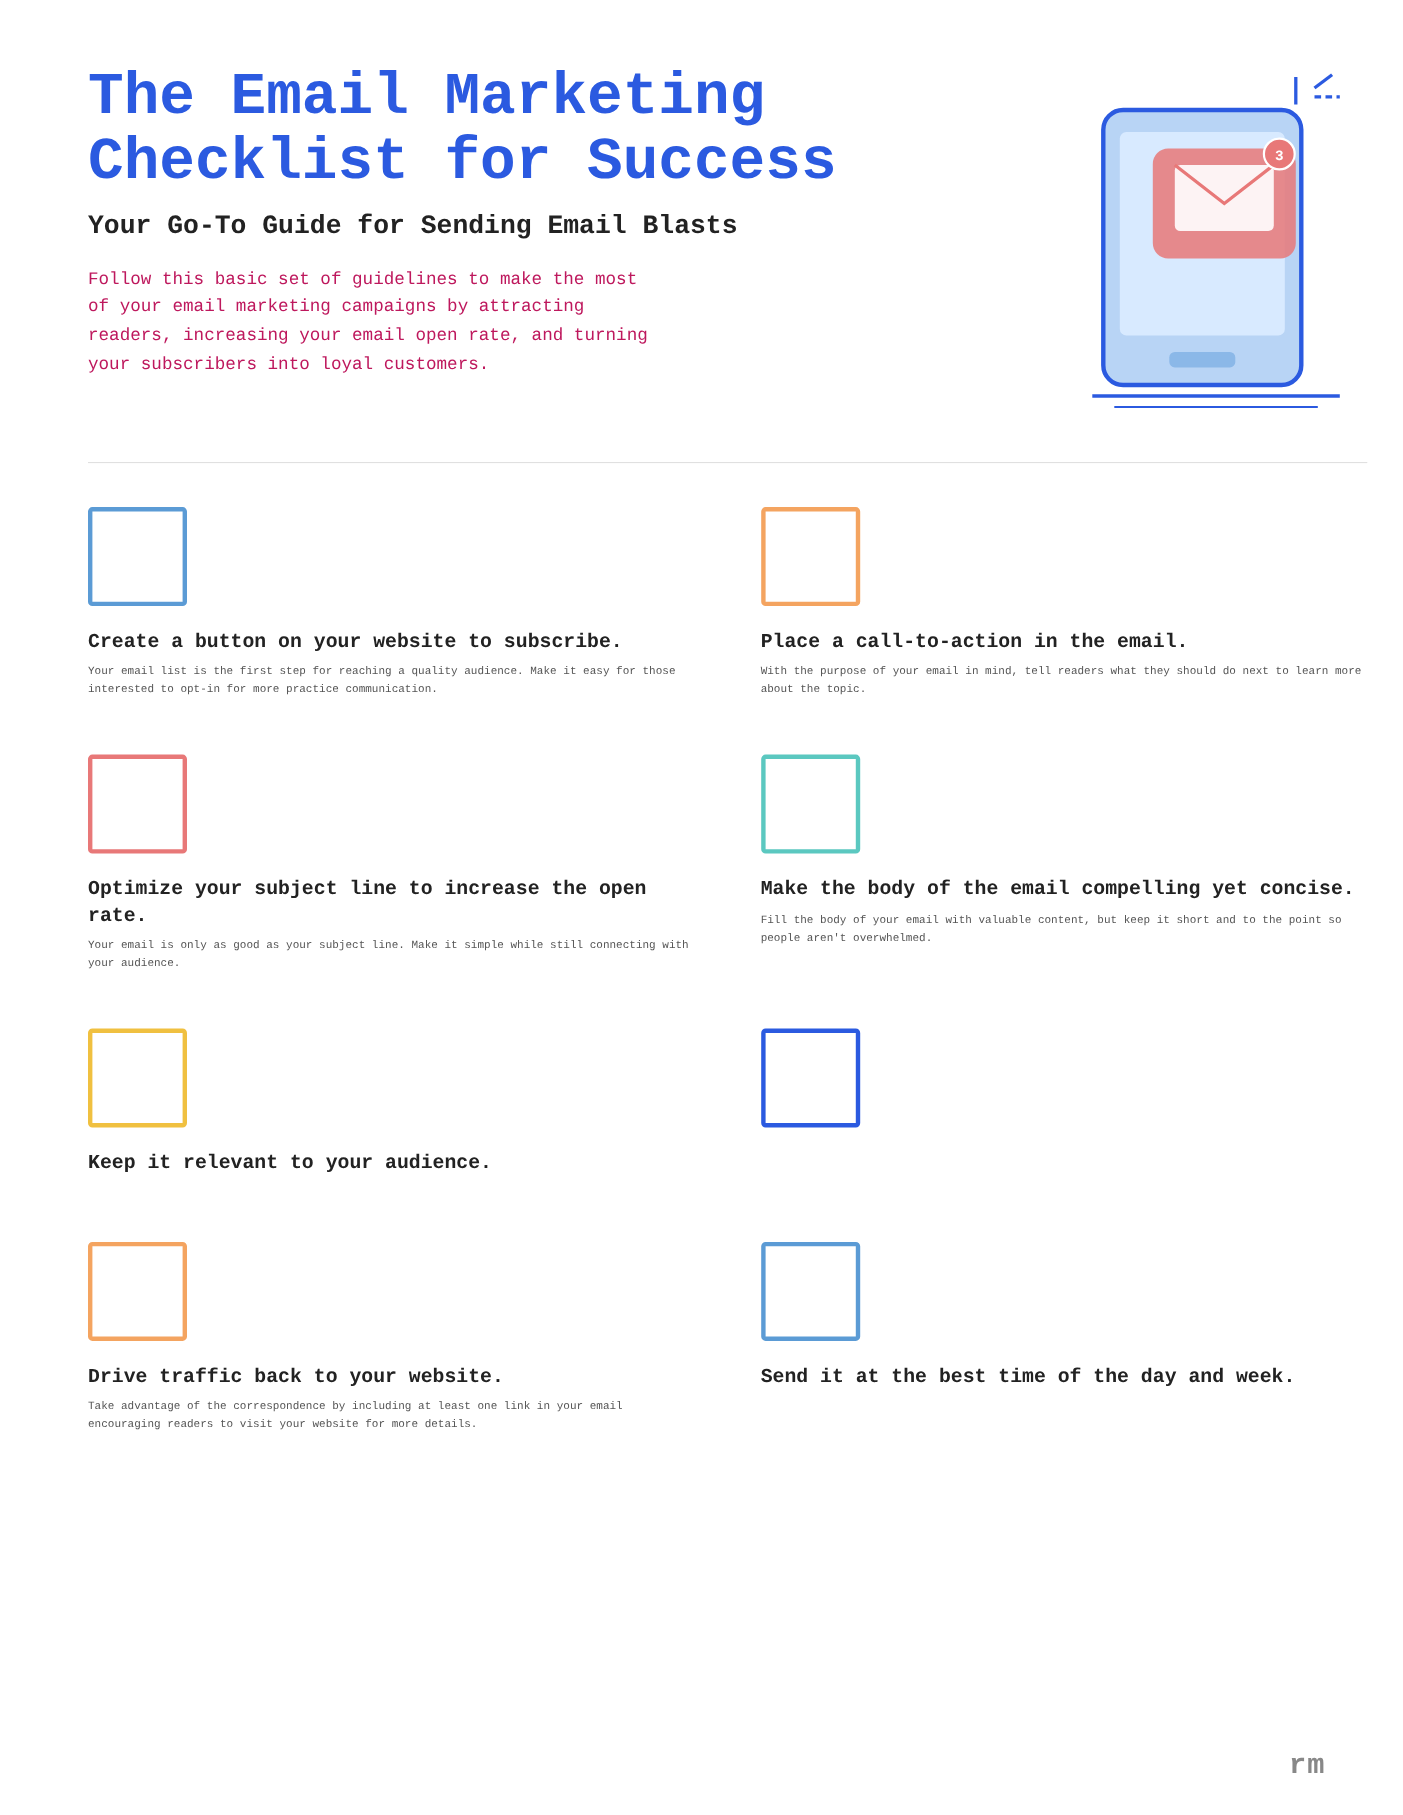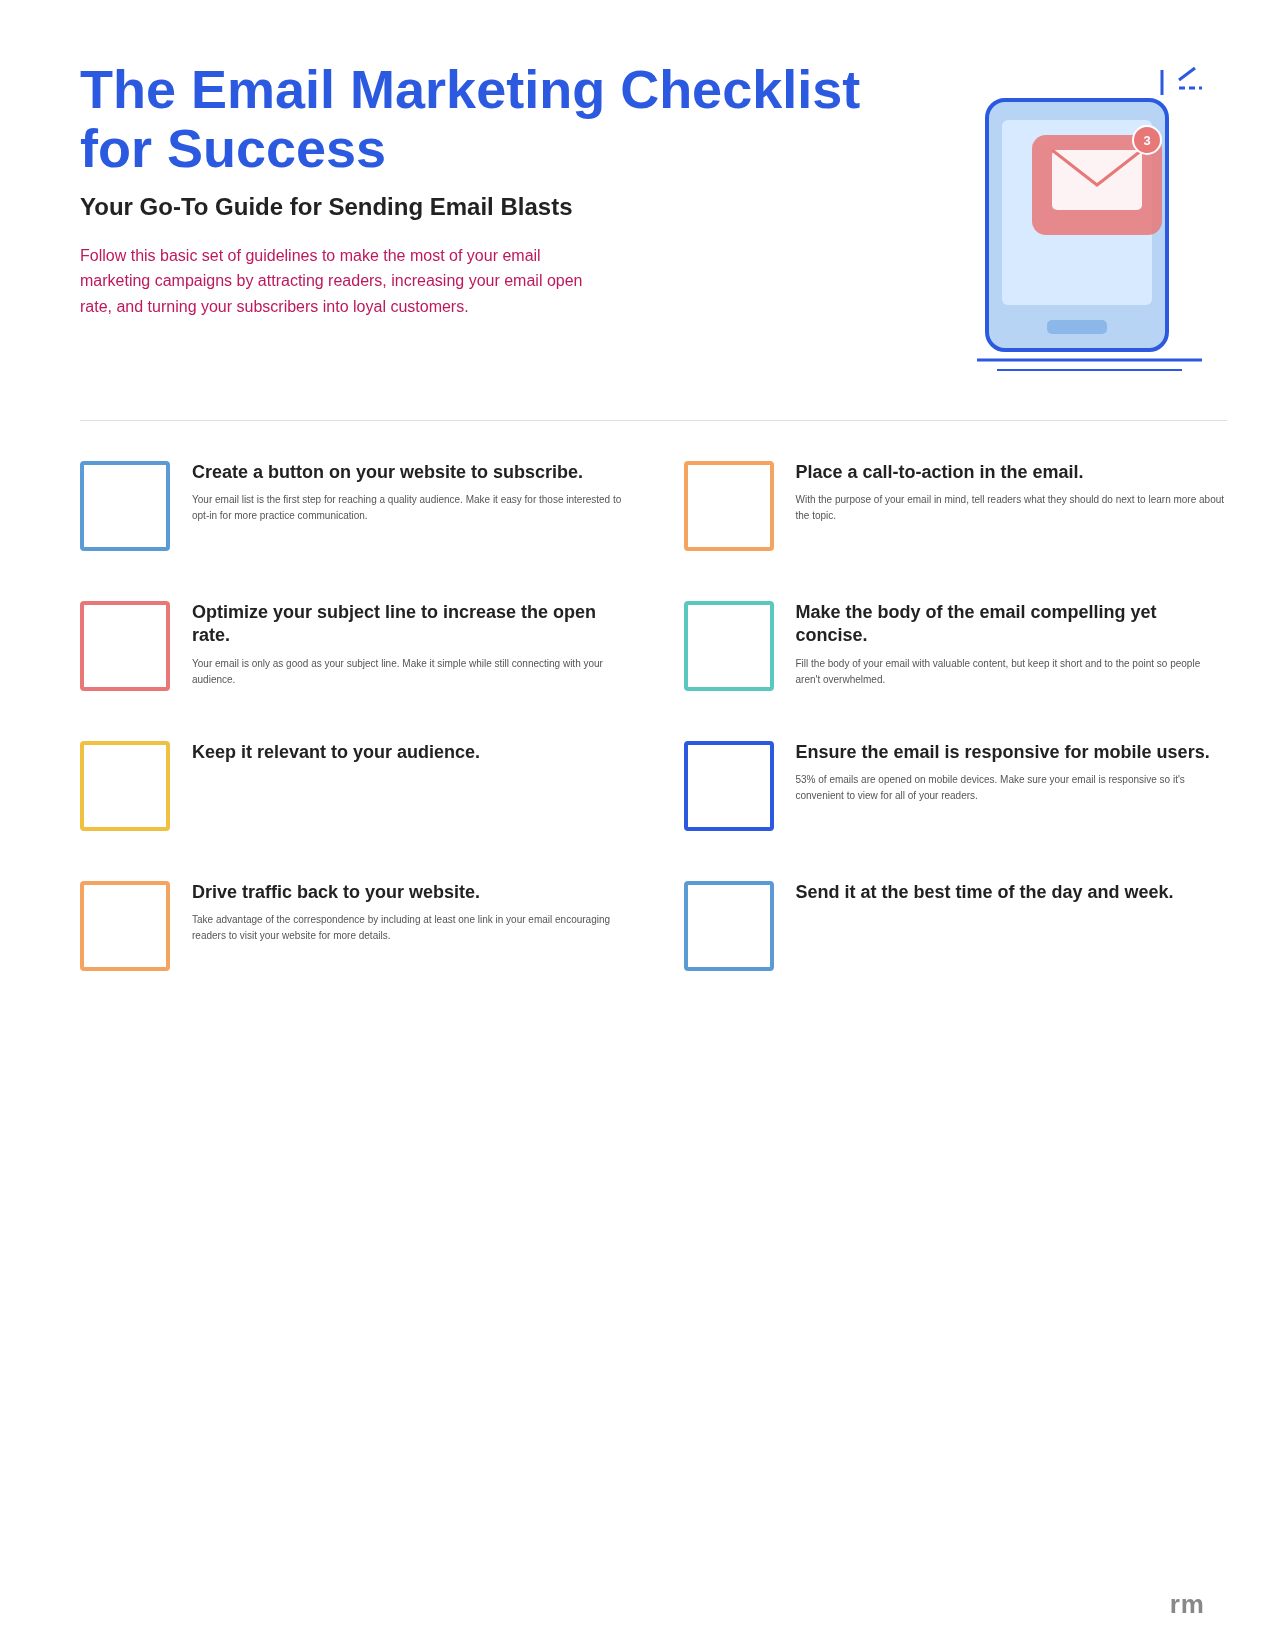--- a/index.html
+++ b/index.html
@@ -8,23 +8,24 @@
       min-height: 1650px;
       background: #ffffff;
       font-family: 'Arial', sans-serif;
       color: #333;
       position: relative;
     }
 
     .page-container {
       width: 1275px;
       min-height: 1650px;
-      padding: 60px 48px 60px 80px;
+      padding: 60px 32px 60px 80px;
       background: #ffffff;
       position: relative;
+      font-family: Liberation Mono, monospace;
     }
 
     
     .header-section {
       display: flex;
       align-items: flex-start;
       justify-content: space-between;
       margin-bottom: 40px;
     }
 
@@ -68,20 +69,21 @@
       display: grid;
       grid-template-columns: 1fr 1fr;
       gap: 50px 60px;
       margin-top: 30px;
     }
 
     .checklist-item {
       display: flex;
       align-items: flex-start;
       gap: 22px;
+      flex-direction: column;
     }
 
     .checklist-box {
       width: 90px;
       height: 90px;
       flex-shrink: 0;
       border-width: 4px;
       border-style: solid;
       border-radius: 4px;
       background: transparent;
@@ -216,24 +218,20 @@
       <div class="checklist-item">
       <div class="checklist-box yellow">
       </div>
       <div class="checklist-content">
         <div class="checklist-title">Keep it relevant to your audience.</div>
       </div>
     </div>
       <div class="checklist-item">
       <div class="checklist-box dark-blue">
       </div>
-      <div class="checklist-content">
-        <div class="checklist-title">Ensure the email is responsive for mobile users.</div>
-        <div class="checklist-desc">53% of emails are opened on mobile devices. Make sure your email is responsive so it's convenient to view for all of your readers.</div>
-      </div>
     </div>
       <div class="checklist-item">
       <div class="checklist-box light-peach">
       </div>
       <div class="checklist-content">
         <div class="checklist-title">Drive traffic back to your website.</div>
         <div class="checklist-desc">Take advantage of the correspondence by including at least one link in your email encouraging readers to visit your website for more details.</div>
       </div>
     </div>
       <div class="checklist-item">

